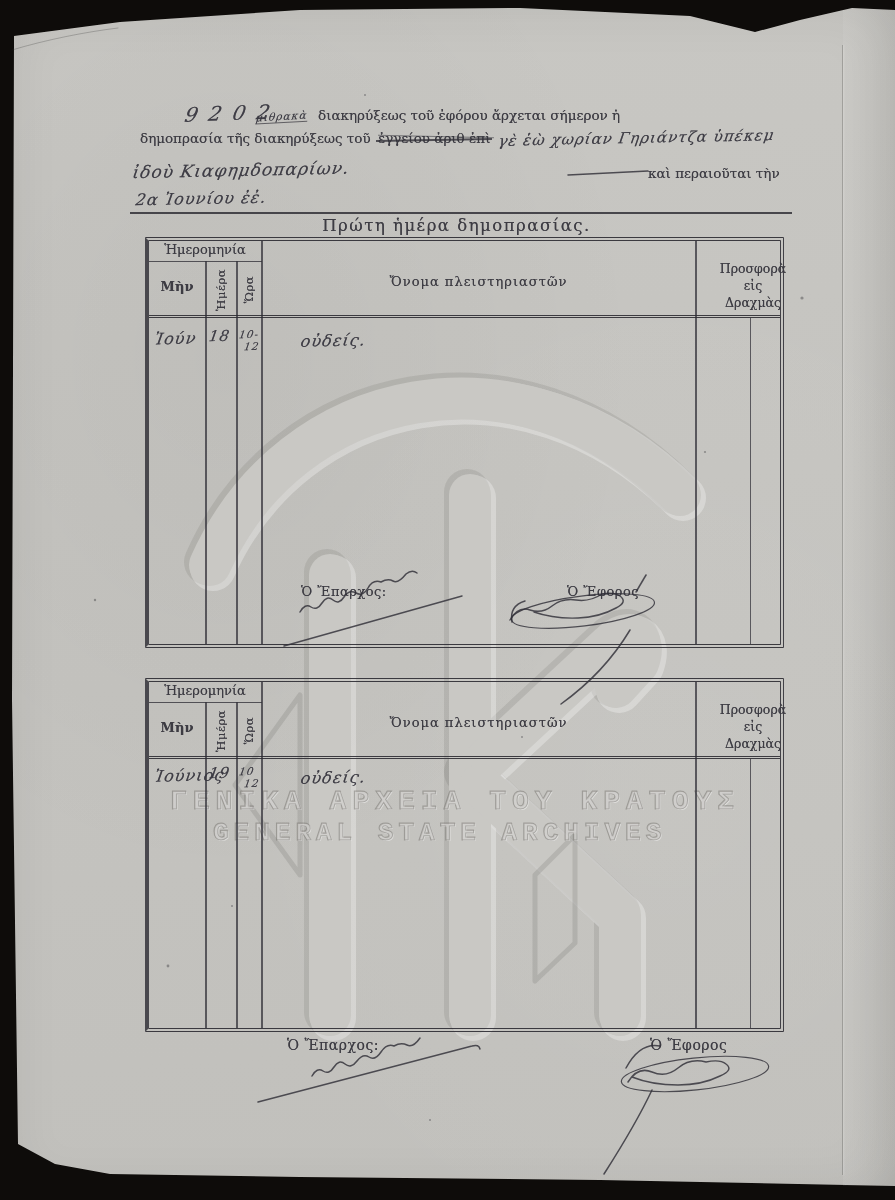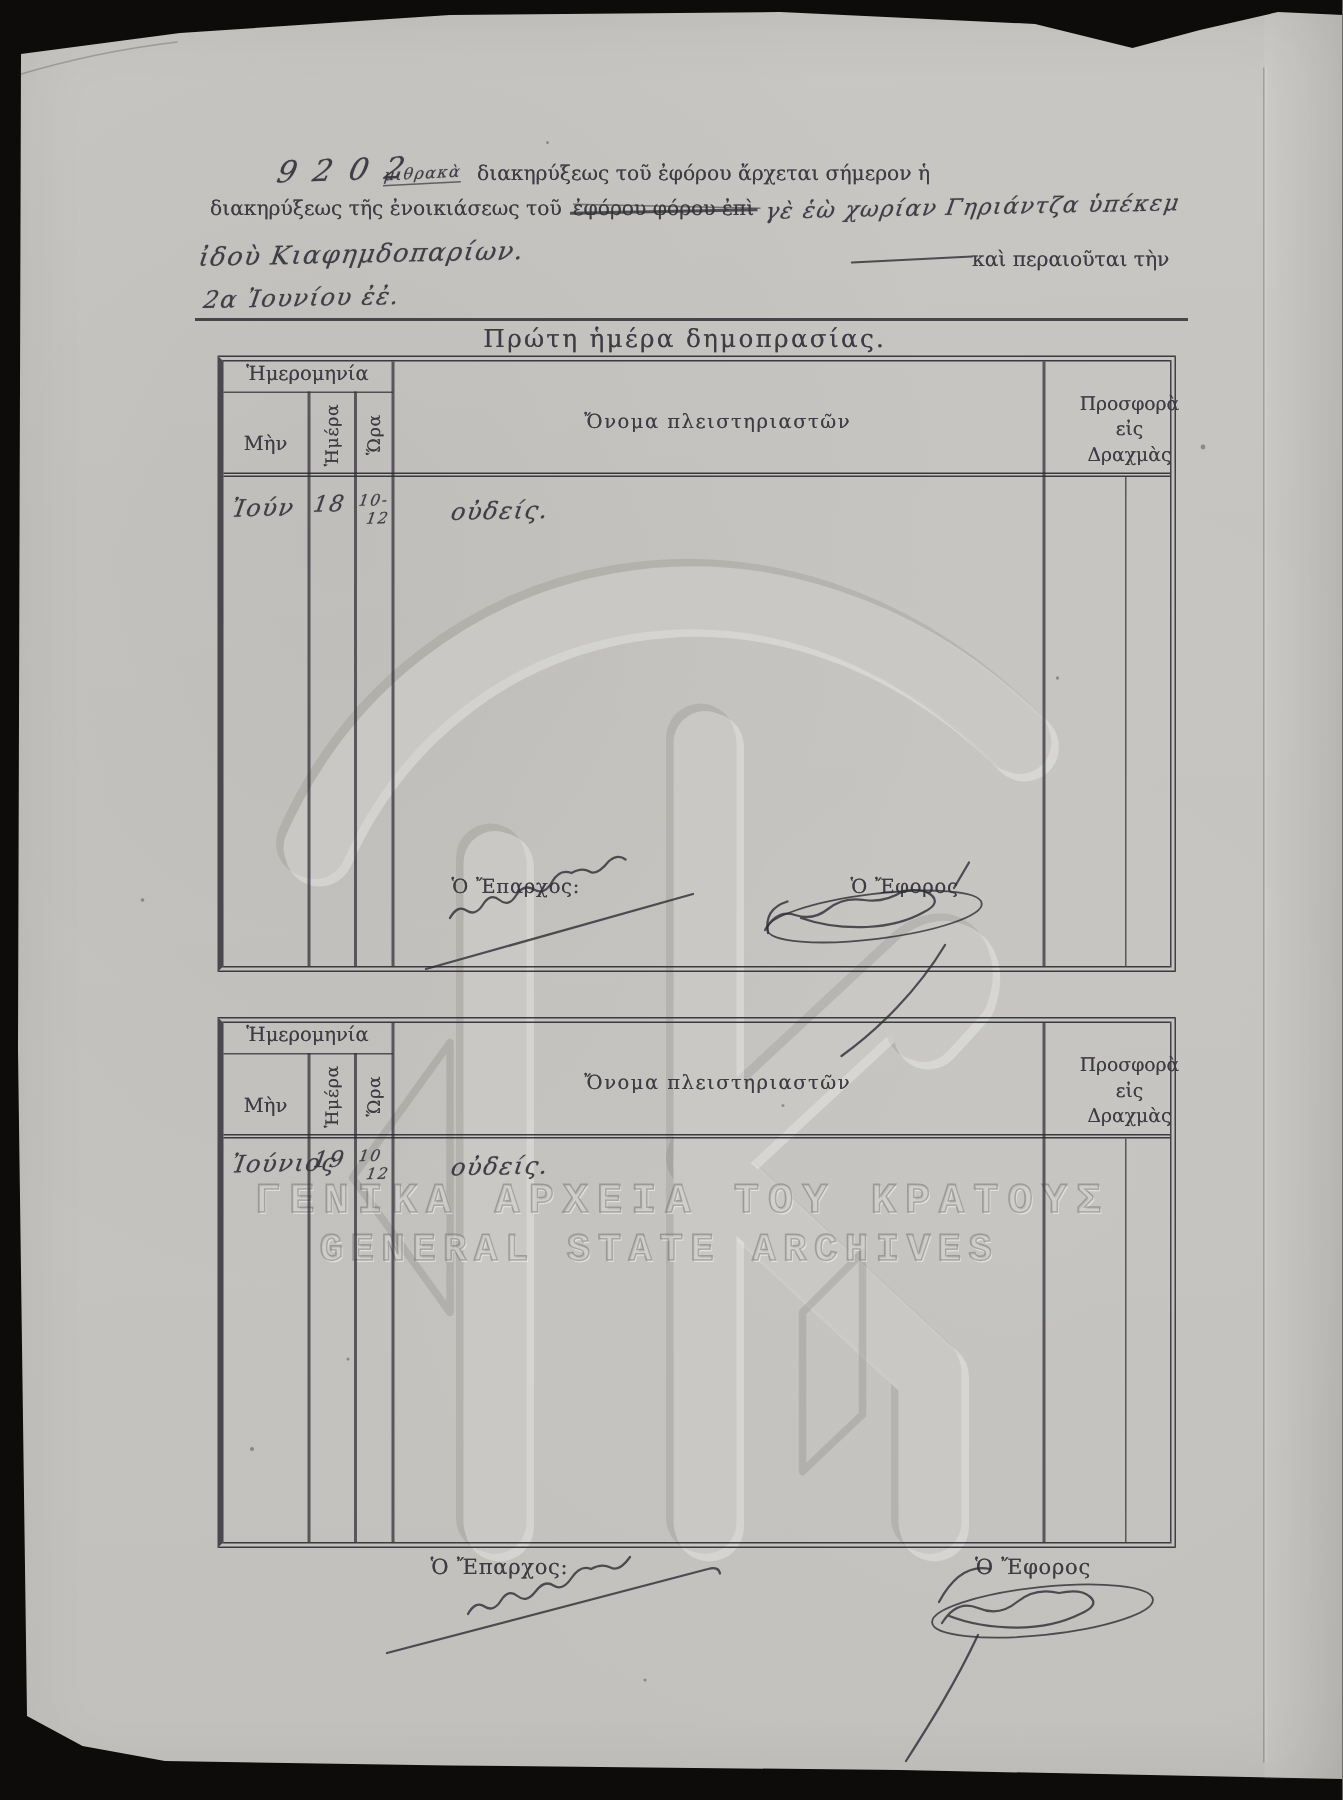--- a/index.html
+++ b/index.html
@@ -60,21 +60,21 @@
         border-left:4px solid rgba(44,43,50,.8);border-right:4px double rgba(44,43,50,.85);}
   .tb1{top:237px;height:411px;} .tb2{top:678px;height:354px;}
   .v{position:absolute;width:1.5px;background:rgba(52,51,59,.75);}
   .hgl{position:absolute;left:0;top:1px;width:112px;text-align:center;font-size:13px;}
   .hgu{position:absolute;left:0;top:20px;width:113px;height:1px;background:rgba(52,51,59,.8);}
   .hdr-bottom{position:absolute;left:0;top:74px;width:100%;height:0;
         border-top:3px double rgba(44,43,50,.9);}
   .cell{position:absolute;text-align:center;font-size:13px;}
   .vert{writing-mode:vertical-rl;transform:rotate(180deg);font-size:11.5px;
         letter-spacing:.5px;}
-  .c-mhn{left:0;top:48px;width:56px;}
+  .c-mhn{left:0;top:38px;width:56px;font-weight:bold;}
   .c-hmera{left:57px;top:24px;width:30px;height:50px;display:flex;align-items:center;justify-content:center;}
   .c-wra{left:88px;top:24px;width:24px;height:50px;display:flex;align-items:center;justify-content:center;}
   .c-names{left:113px;top:33px;width:433px;letter-spacing:1px;}
   .c-offer{left:568px;top:20px;width:72px;font-size:12.5px;line-height:1.35;}
   .e-month{position:absolute;left:6px;font-size:16px;}
   .e-day{position:absolute;left:60px;font-size:15px;}
   .e-hour{position:absolute;left:90px;font-size:10.5px;line-height:1.1;text-align:left;}
   .e-hour .hand{display:block;}
   .e-bidder{position:absolute;left:152px;font-size:16px;}
   .sig-lab{position:absolute;font-size:13px;letter-spacing:.5px;}
@@ -123,22 +123,22 @@
   </svg>
   <div class="wm wm1">ΓΕΝΙΚΑ ΑΡΧΕΙΑ ΤΟΥ ΚΡΑΤΟΥΣ</div>
   <div class="wm wm2">GENERAL STATE ARCHIVES</div>
 
   <div class="pl p-line1">
     <span class="hand num">9202</span>
     <span class="printed">διακηρύξεως τοῦ ἐφόρου ἄρχεται σήμερον ἡ</span>
   </div>
   <div class="pl p-ann hand">μιθρακὰ</div>
   <div class="pl p-line2">
-    <span class="printed">διακηρύξεως τῆς ἐνοικιάσεως τοῦ</span>
-    <span class="printed struck">ἐφόρου φόρου ἐπὶ</span>
+    <span class="printed">δημοπρασία τῆς διακηρύξεως τοῦ</span>
+    <span class="printed struck">ἐγγείου ἀριθ ἐπὶ</span>
     <span class="hand">γὲ ἑὼ χωρίαν Γηριάντζα ὑπέκεμ</span>
   </div>
   <div class="pl p-l3h hand">ἰδοὺ Κιαφημδοπαρίων.</div>
   <div class="pl p-l3p printed">καὶ περαιοῦται τὴν</div>
   <div class="pl p-l4h hand">2α Ἰουνίου ἐἐ.</div>
   <div class="p-rule"></div>
 
   <div class="tbl-title tt1 printed">Πρώτη ἡμέρα δημοπρασίας.</div>
   <div class="gtable tb1">
     <div class="hgl printed">Ἡμερομηνία</div>

